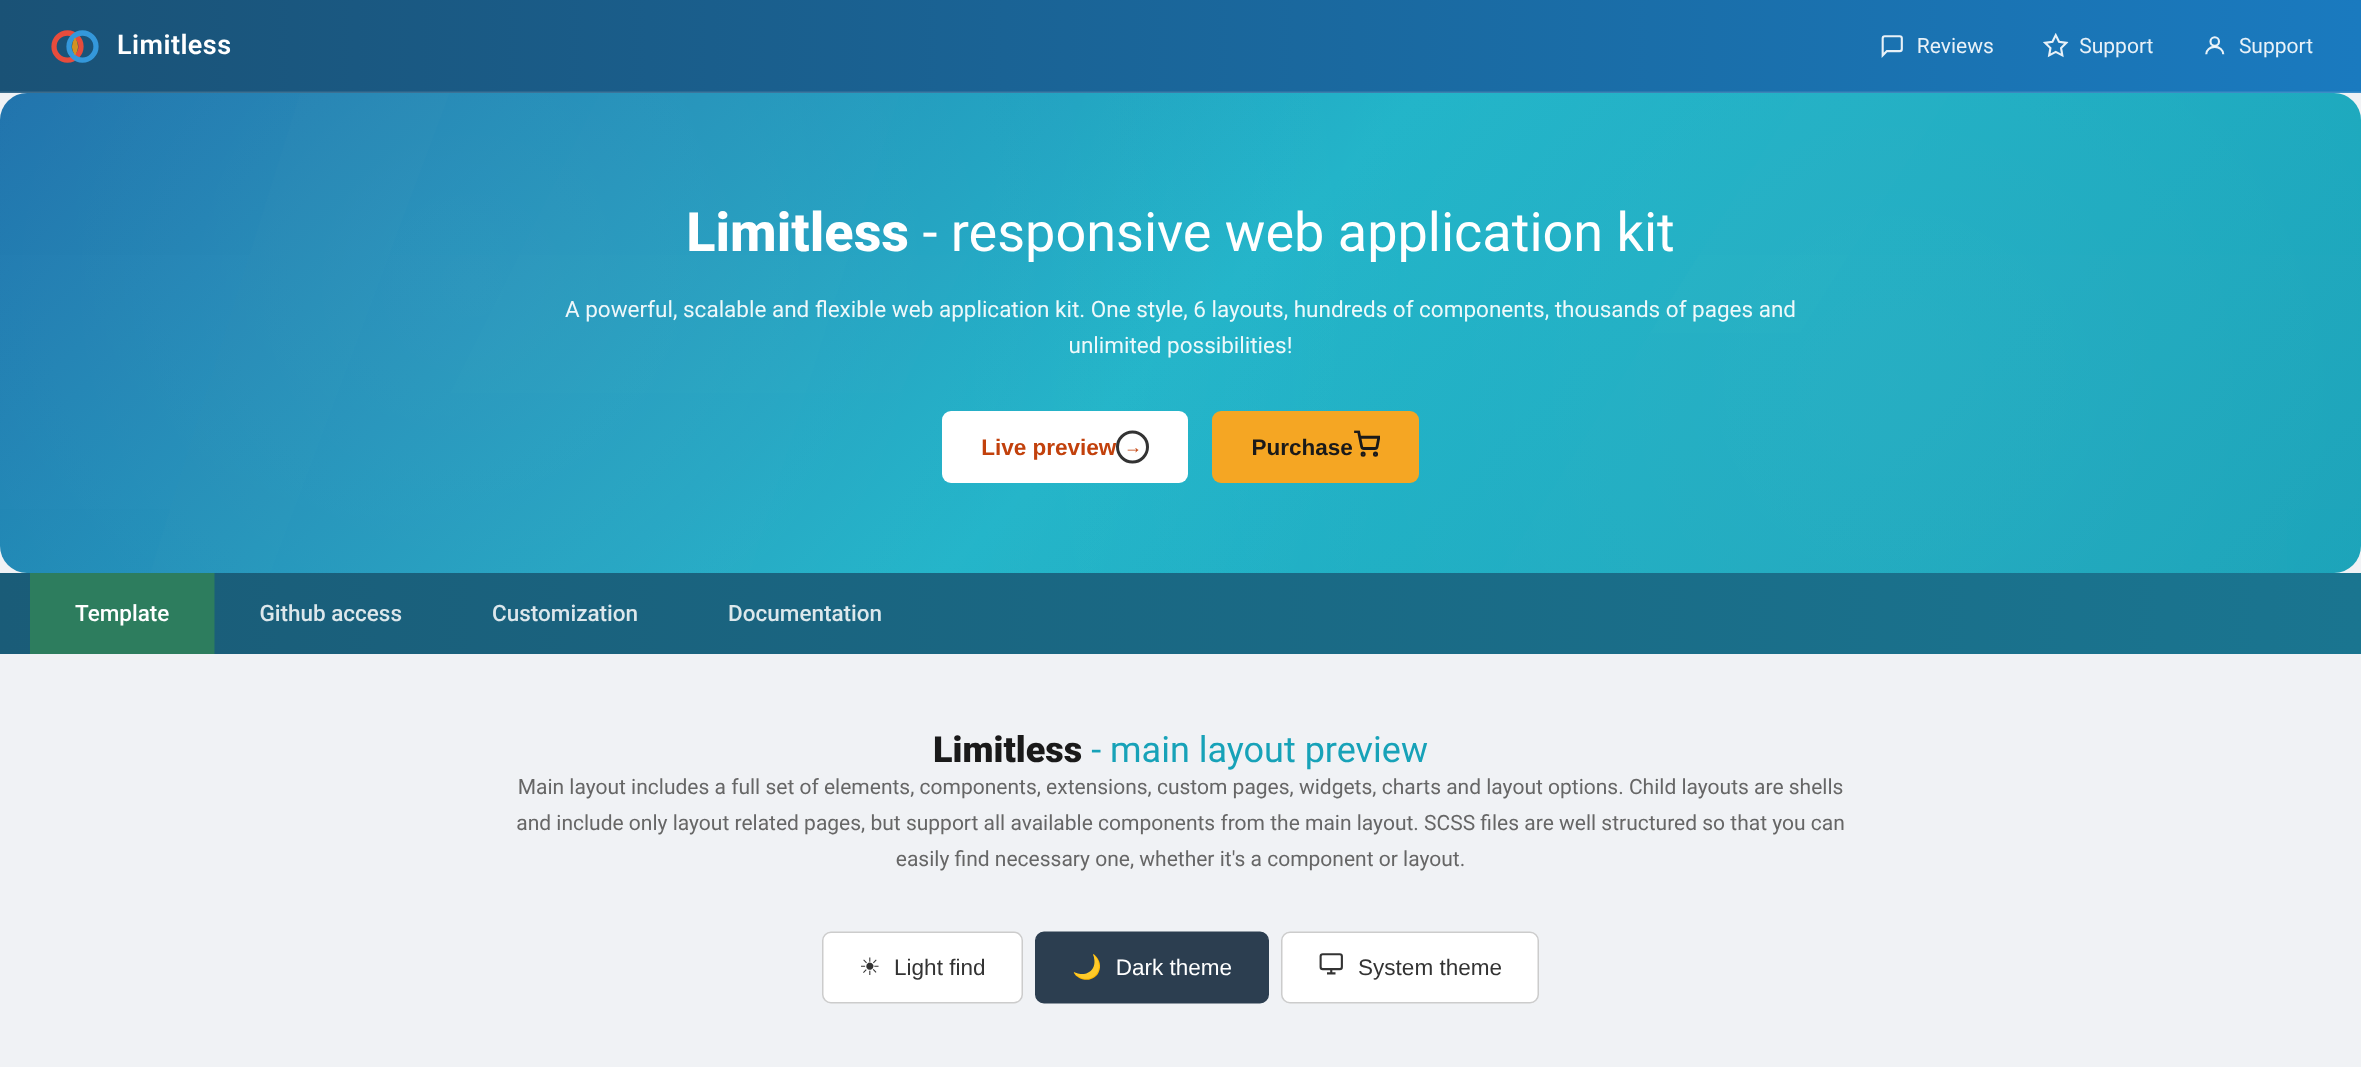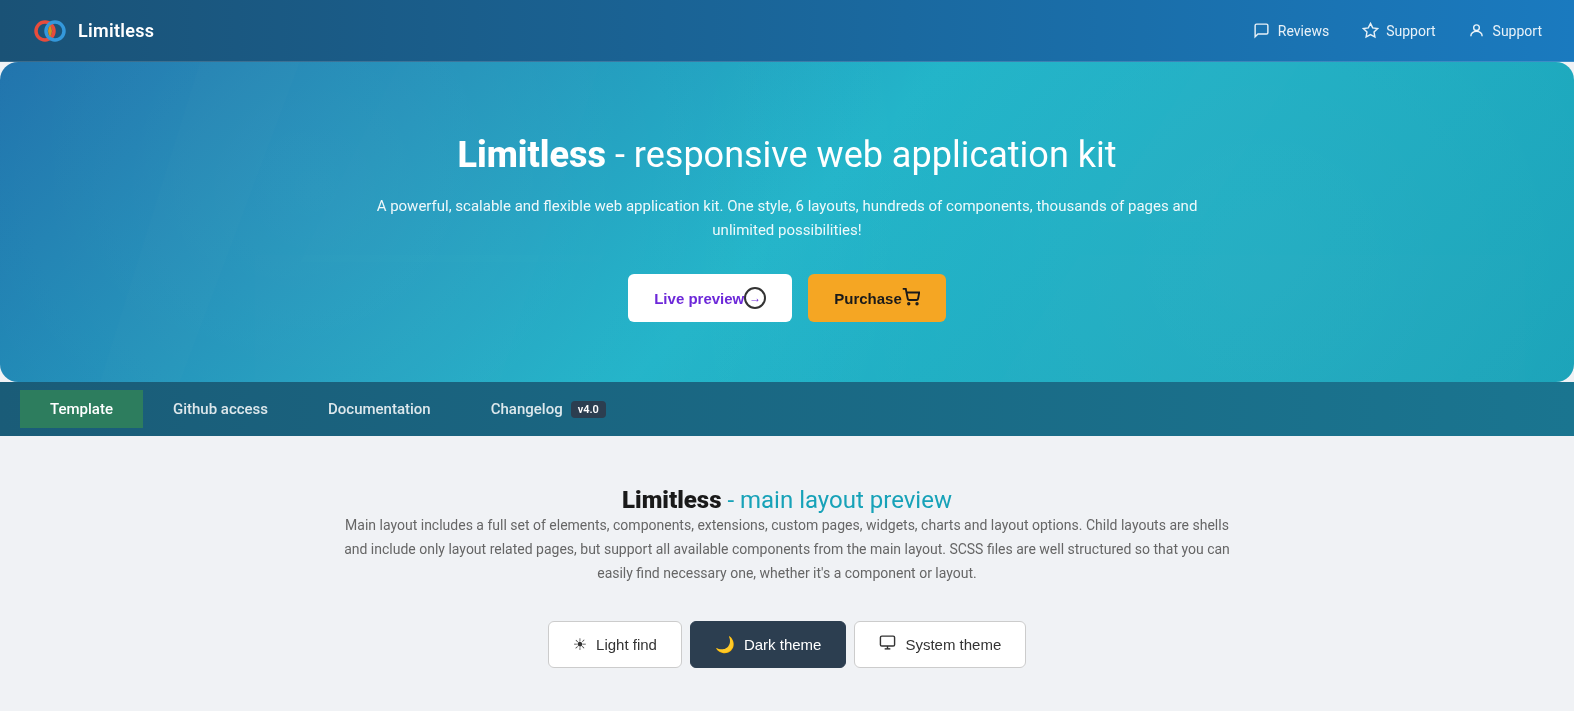--- a/index.html
+++ b/index.html
@@ -111,21 +111,21 @@
       margin-bottom: 32px;
     }
     .hero-buttons {
       display: flex;
       gap: 16px;
       position: relative;
       z-index: 1;
     }
     .btn-preview {
       background: #fff;
-      color: #6d28d9;
+      color: #c2410c;
       border: none;
       padding: 13px 26px;
       border-radius: 6px;
       font-size: 15px;
       font-weight: 600;
       cursor: pointer;
       display: flex;
       align-items: center;
       text-align: center;
     }
@@ -155,21 +155,21 @@
     
     .tabs-nav {
       background: linear-gradient(90deg, #1a5c78 0%, #1a7590 100%);
       display: flex;
       align-items: center;
       height: 54px;
       padding: 0 20px;
     }
     .tab-item {
       padding: 0 30px;
-      height: 38px;
+      height: 54px;
       display: flex;
       align-items: center;
       color: rgba(255,255,255,0.85);
       font-size: 15px;
       font-weight: 500;
       cursor: pointer;
       position: relative;
     }
     .tab-item.active {
       background: #2a7a5a;
@@ -329,25 +329,24 @@
 </section>
 
 <nav class="tabs-nav">
   <div class="tab-item active">
     <span>Template</span>
   </div>
   <div class="tab-item">
     <span>Github access</span>
   </div>
   <div class="tab-item">
+    <span>Customization</span>
+  </div>
+  <div class="tab-item">
     <span>Documentation</span>
-  </div>
-  <div class="tab-item">
-    <span>Changelog</span>
-    <span class="tab-badge">v4.0</span>
   </div>
 </nav>
 
 <div class="main-content">
   <h2 class="section-title">
     <strong>Limitless</strong><span class="accent"> - main layout preview</span>
   </h2>
   <p class="section-desc">Main layout includes a full set of elements, components, extensions, custom pages, widgets, charts and layout options. Child layouts are shells and include only layout related pages, but support all available components from the main layout. SCSS files are well structured so that you can easily find necessary one, whether it's a component or layout.</p>
 
   <div class="theme-buttons">

